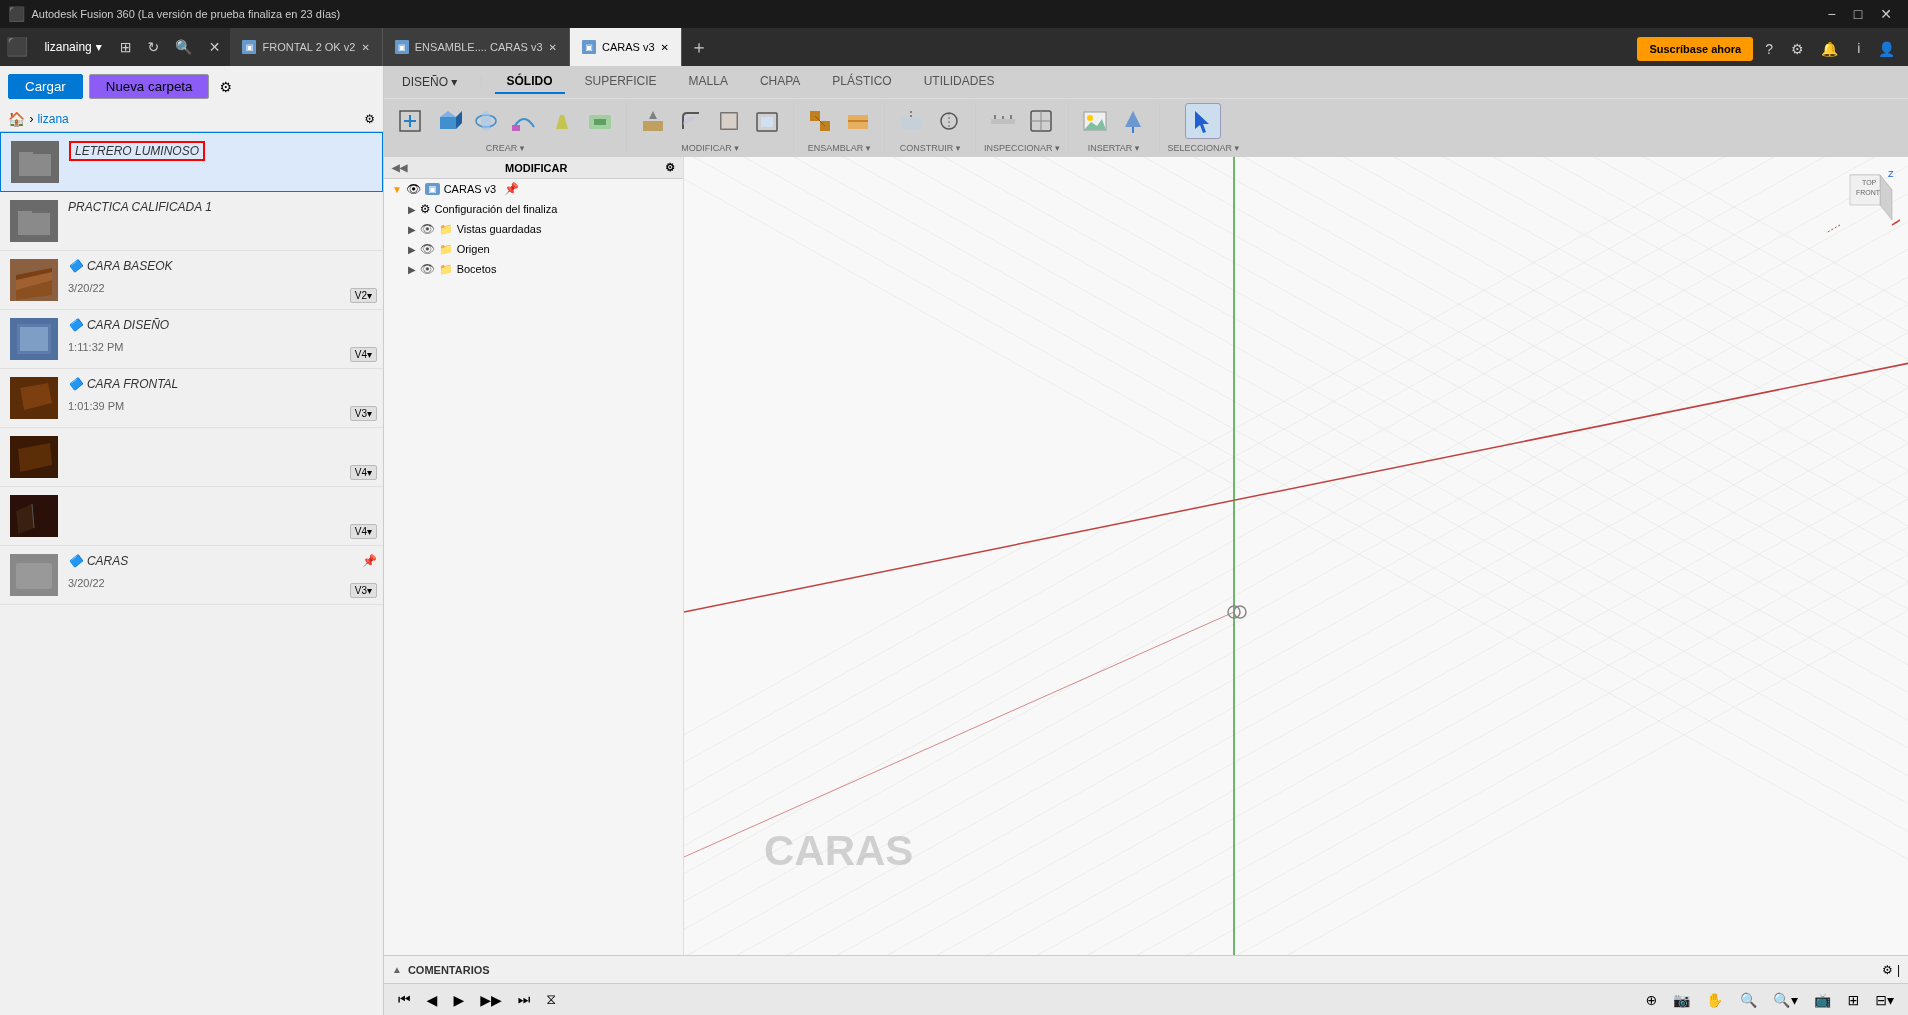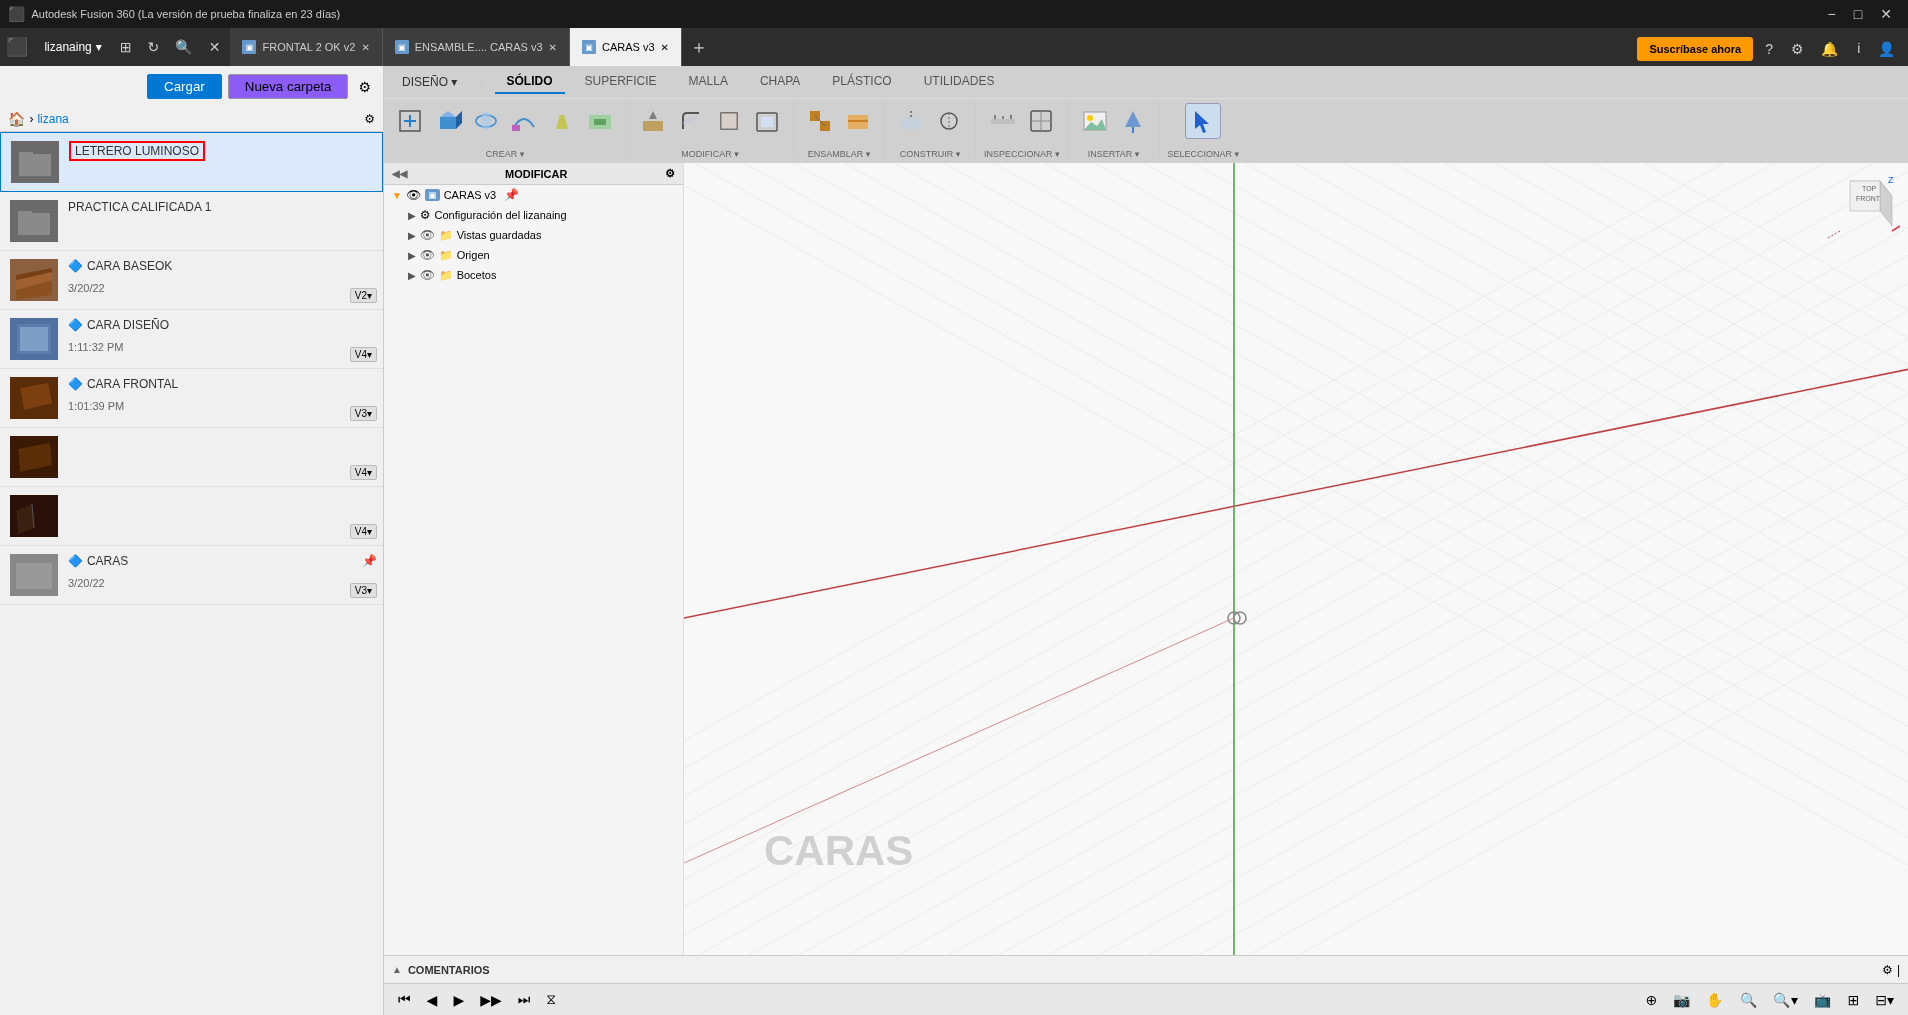--- a/index.html
+++ b/index.html
@@ -28,43 +28,43 @@
     .tab .tab-close { font-size: 10px; cursor: pointer; }
     .tab-add { background: none; border: none; color: #ccc; font-size: 18px; cursor: pointer; padding: 0 8px; }
     .subscribe-btn { background: #f90; color: #000; border: none; padding: 6px 12px; font-size: 11px; font-weight: bold; cursor: pointer; border-radius: 3px; }
     .app-bar-right { display: flex; align-items: flex-end; gap: 6px; }
 
     
     #main { display: flex; width: 1908px; height: calc(1015px - 28px - 38px); }
 
     
     #left-panel { width: 384px; background: #f0f0f0; border-right: 1px solid #ccc; display: flex; flex-direction: column; flex-shrink: 0; }
-    #panel-top { padding: 8px; display: flex; gap: 6px; justify-content: flex-end; }
+    #panel-top { padding: 8px; display: flex; gap: 6px; }
     .panel-btn { padding: 4px 16px; border: 1px solid #999; background: #8b5cf6; cursor: pointer; border-radius: 2px; }
     .panel-btn.primary { background: #0078d4; color: #fff; border-color: #0078d4; }
     .gear-btn { background: none; border: none; cursor: pointer; font-size: 14px; padding: 4px; }
     #panel-nav { display: flex; align-items: center; padding: 4px 8px; border-bottom: 1px solid #ccc; gap: 4px; font-size: 12px; }
     #panel-nav .nav-icon { font-size: 14px; cursor: pointer; }
 
     
     #file-list { flex: 1; overflow-y: auto; }
     .file-item { display: flex; align-items: flex-start; padding: 8px 10px; border-bottom: 1px solid #e0e0e0; cursor: pointer; position: relative; }
     .file-item.selected { background: #dce9fb; border: 1px solid #0078d4; }
     .file-thumb { width: 48px; height: 42px; background: #888; flex-shrink: 0; margin-right: 10px; display: flex; align-items: center; justify-content: center; }
     .file-thumb.folder { background: #6a6a6a; }
     .file-info { flex: 1; }
-    .file-name { font-size: 12px; font-weight: normal; color: #333; }
+    .file-name { font-size: 12px; font-weight: normal; color: #333; font-style: italic; }
     .file-name.has-border { display: inline-block; border: 2px solid red; padding: 1px 4px; }
     .file-date { font-size: 11px; color: #666; margin-top: 9px; }
     .file-version { position: absolute; right: 6px; bottom: 6px; font-size: 10px; background: #e0e0e0; border: 1px solid #bbb; padding: 1px 4px; border-radius: 2px; cursor: pointer; }
     #tab-row { display: flex; align-items: center; padding: 4px 8px; gap: 8px; border-bottom: 1px solid #ddd; }
     .tool-tab { padding: 4px 12px; font-size: 12px; cursor: pointer; color: #555; border-bottom: 2px solid transparent; }
     .tool-tab.active { color: #000000; border-bottom: 2px solid #0078d4; font-weight: bold; }
     #toolbar { display: flex; align-items: center; gap: 4px; padding: 4px 8px; flex-wrap: wrap; }
-    .tool-group { display: flex; align-items: center; gap: 8px; padding-right: 8px; border-right: 1px solid #ccc; margin-right: 4px; flex-direction: column; }
+    .tool-group { display: flex; align-items: center; gap: 2px; padding-right: 8px; border-right: 1px solid #ccc; margin-right: 4px; flex-direction: column; }
     .tool-group-inner { display: flex; align-items: center; gap: 2px; }
     .tool-group-label { font-size: 9px; color: #666; text-align: center; margin-top: 2px; }
     .tool-btn { width: 36px; height: 36px; background: none; border: 1px solid transparent; cursor: pointer; border-radius: 3px; display: flex; align-items: center; justify-content: center; font-size: 18px; }
     .tool-btn.active { background: #cde; border-color: #99b; }
     .design-btn { padding: 4px 10px; font-size: 12px; background: none; border: none; cursor: pointer; color: #333; }
 
     
     #content-area { flex: 1; display: flex; flex-direction: column; }
 
     
@@ -479,21 +479,21 @@
           <span style="color:#f90;font-size:10px;">▼</span>
           <span style="font-size:12px;">👁</span>
           <span style="background:#6699cc;color:white;font-size:9px;padding:1px 3px;border-radius:2px;">▣</span>
           <span>CARAS v3</span>
           <span style="font-size:12px;margin-left:4px;">📌</span>
         </div>
 
         <div class="nav-item" style="padding-left:24px;">
           <span class="nav-toggle">▶</span>
           <span style="font-size:12px;">⚙</span>
-          <span>Configuración del lizanaing</span>
+          <span>Configuración del finaliza</span>
         </div>
 
         <div class="nav-item" style="padding-left:24px;">
           <span class="nav-toggle">▶</span>
           <span class="nav-eye">👁</span>
           <span class="nav-folder">📁</span>
           <span>Vistas guardadas</span>
         </div>
 
         <div class="nav-item" style="padding-left:24px;">

